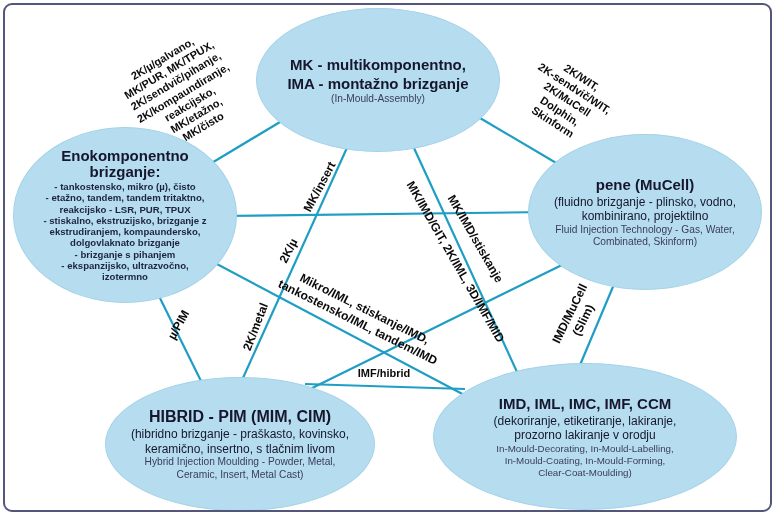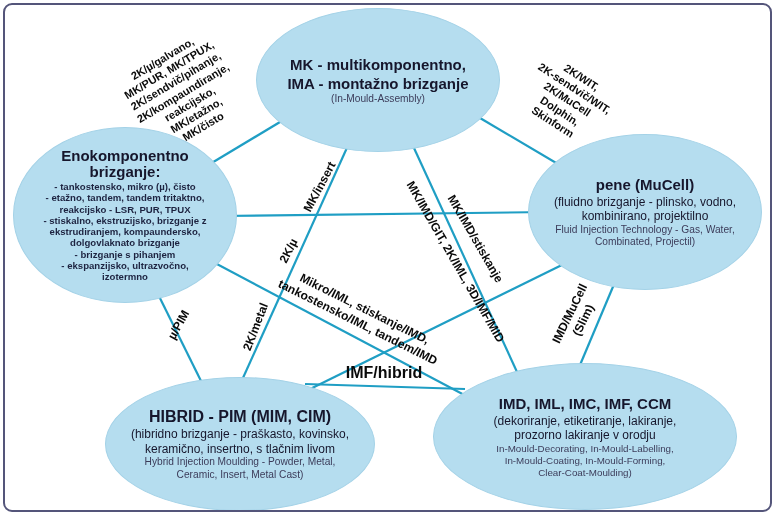--- a/index.html
+++ b/index.html
@@ -18,21 +18,21 @@
   .node .t{font-weight:bold;font-size:15px;line-height:1.28;color:#16162c;white-space:nowrap;}
   .node .t2{font-weight:normal;font-size:12px;line-height:1.22;color:#16162c;white-space:nowrap;}
   .node .en{font-weight:normal;font-size:10.2px;line-height:1.22;color:#3c3c5a;white-space:nowrap;}
   .node .li{font-weight:bold;font-size:9.6px;line-height:1.17;color:#1d2340;white-space:nowrap;}
   .elabel{
     position:absolute;z-index:3;color:#0a0a0a;font-weight:bold;white-space:nowrap;
     text-align:center;transform-origin:center center;
   }
   .sz11{font-size:11px;line-height:1.2;}
   .sz12{font-size:12px;line-height:1.25;}
-  .sz13{font-size:16px;}
+  .sz13{font-size:11px;}
 </style>
 </head>
 <body>
 
 <div id="canvas">
   <div id="frame"></div>
 
   <svg class="lines" width="775" height="515">
     <g stroke="#1f9ec4" stroke-width="2.2" fill="none">
       <line x1="200" y1="170" x2="300" y2="110"></line>
@@ -66,21 +66,21 @@
     <div class="li">- brizganje s pihanjem</div>
     <div class="li">- ekspanzijsko, ultrazvočno,</div>
     <div class="li">izotermno</div>
   </div>
 
   <div class="node" style="left:528px;top:134px;width:234px;height:156px;">
     <div class="t">pene (MuCell)</div>
     <div class="t2">(fluidno brizganje - plinsko, vodno,</div>
     <div class="t2">kombinirano, projektilno</div>
     <div class="en">Fluid Injection Technology - Gas, Water,</div>
-    <div class="en">Combinated, Projectil)</div>
+    <div class="en">Combinated, Skinform)</div>
   </div>
 
   <div class="node" style="left:105px;top:377px;width:270px;height:134px;">
     <div class="t" style="font-size:16px">HIBRID - PIM (MIM, CIM)</div>
     <div class="t2">(hibridno brizganje - praškasto, kovinsko,</div>
     <div class="t2">keramično, insertno, s tlačnim livom</div>
     <div class="en">Hybrid Injection Moulding - Powder, Metal,</div>
     <div class="en">Ceramic, Insert, Metal Cast)</div>
   </div>
 

